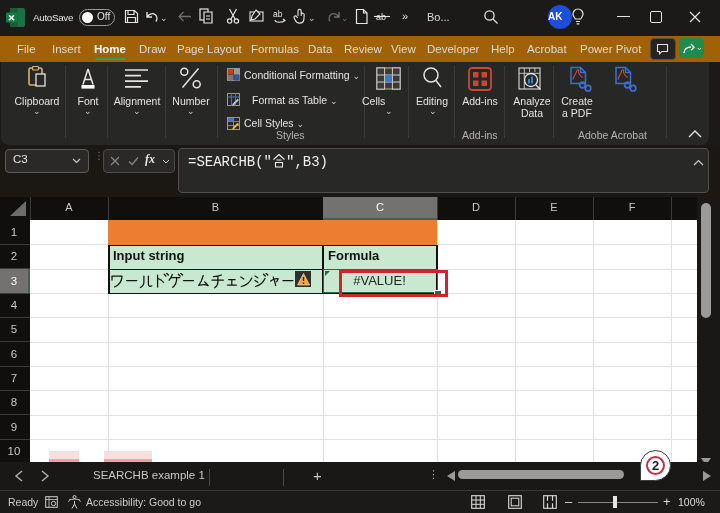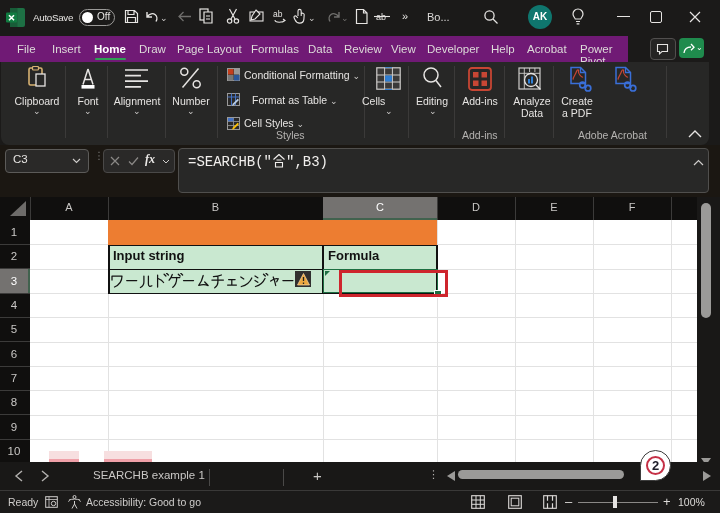--- a/index.html
+++ b/index.html
@@ -82,35 +82,35 @@
   </svg>
   <div class="abs" style="left:402px;top:10px;color:#e6e4e2;font-size:11px;letter-spacing:-1px;">»</div>
 
   <div class="abs" style="left:427px;top:11px;color:#dcdad8;font-size:11px;">Bo...</div>
 
   <svg class="abs" style="left:483px;top:9px" width="16" height="16" viewBox="0 0 16 16">
     <circle cx="6.5" cy="6.5" r="4.6" fill="none" stroke="#e6e4e2" stroke-width="1.3"></circle>
     <path d="M10 10 L14.5 14.5" stroke="#e6e4e2" stroke-width="1.3"></path>
   </svg>
 
-  <div class="abs" style="left:528px;top:5px;width:24px;height:24px;border-radius:50%;background:#0f766e;color:#fff;font-size:10px;font-weight:bold;text-align:center;line-height:24px;">AK</div>
+  <div class="abs" style="left:548px;top:5px;width:24px;height:24px;border-radius:50%;background:#1d4ed8;color:#fff;font-size:10px;font-weight:bold;line-height:24px;">AK</div>
 
   <svg class="abs" style="left:571px;top:8px" width="14" height="18" viewBox="0 0 14 18">
     <path d="M7 1 a5 5 0 0 1 5 5 c0 2.4 -1.6 3.4 -2.3 5 h-5.4 C3.6 9.4 2 8.4 2 6 a5 5 0 0 1 5 -5 z" fill="none" stroke="#e6e4e2" stroke-width="1.2"></path>
     <path d="M5 13.5 h4 M5.6 15.8 h2.8" stroke="#e6e4e2" stroke-width="1.2"></path>
   </svg>
 
   <div class="abs" style="left:617px;top:16px;width:13px;height:1.4px;background:#e6e4e2;"></div>
   <div class="abs" style="left:650px;top:11px;width:10px;height:10px;border:1.3px solid #e6e4e2;border-radius:2px;"></div>
   <svg class="abs" style="left:689px;top:11px" width="12" height="12" viewBox="0 0 12 12">
     <path d="M1 1 L11 11 M11 1 L1 11" stroke="#e6e4e2" stroke-width="1.2"></path>
   </svg>
 </div>
 
-<div class="abs" style="left:0;top:36px;width:628px;height:26px;background:#701a75;color:#dddbd9;font-size:11.5px;">
+<div class="abs" style="left:0;top:36px;width:720px;height:26px;background:#a16207;color:#dddbd9;font-size:11.5px;">
   <div class="abs" style="left:17px;top:7px;">File</div>
   <div class="abs" style="left:52px;top:7px;">Insert</div>
   <div class="abs" style="left:94px;top:7px;color:#fff;font-weight:bold;">Home</div>
   <div class="abs" style="left:95px;top:21.5px;width:31px;height:2.5px;background:#2f9e55;border-radius:2px;"></div>
   <div class="abs" style="left:139px;top:7px;">Draw</div>
   <div class="abs" style="left:177px;top:7px;">Page Layout</div>
   <div class="abs" style="left:251px;top:7px;">Formulas</div>
   <div class="abs" style="left:308px;top:7px;">Data</div>
   <div class="abs" style="left:344px;top:7px;">Review</div>
   <div class="abs" style="left:391px;top:7px;">View</div>
@@ -419,20 +419,21 @@
       <path d="M6.5 0.5 L12.5 12 H0.5 Z" fill="#eda73e" stroke="#f6d9a8" stroke-width="0.7"></path>
       <path d="M6.5 4 v4 M6.5 9.5 v1.4" stroke="#222" stroke-width="1.3"></path>
     </svg>
   </div>
 
   <div class="abs" style="left:322.5px;top:72px;width:115px;height:24px;border:1.8px solid #1d6f42;box-sizing:border-box;"></div>
   <svg class="abs" style="left:324.5px;top:74px" width="5" height="5" viewBox="0 0 5 5">
         <path d="M0 0 H5 L0 5 Z" fill="#1d6f42"></path>
       </svg>
   <div class="abs" style="left:433.5px;top:93px;width:6px;height:6px;background:#1d6f42;border:1px solid #fff;"></div>
+  <div class="abs" style="left:323px;top:72px;width:113px;text-align:center;color:#262626;font-size:13px;line-height:23px;">#VALUE!</div>
 
   <div class="abs" style="left:339px;top:73px;width:109px;height:27px;border:3.5px solid #ce252d;box-sizing:border-box;"></div>
 
   <div class="abs" style="left:49px;top:254px;width:30px;height:11px;background:#f7dfe0;"></div>
   <div class="abs" style="left:49px;top:262px;width:30px;height:3px;background:#efa0a8;"></div>
   <div class="abs" style="left:104px;top:254px;width:48px;height:11px;background:#f7dfe0;"></div>
   <div class="abs" style="left:104px;top:262px;width:48px;height:3px;background:#efa0a8;"></div>
 </div>
 
 <div class="abs" style="left:697px;top:197px;width:23px;height:265px;background:#191817;">

